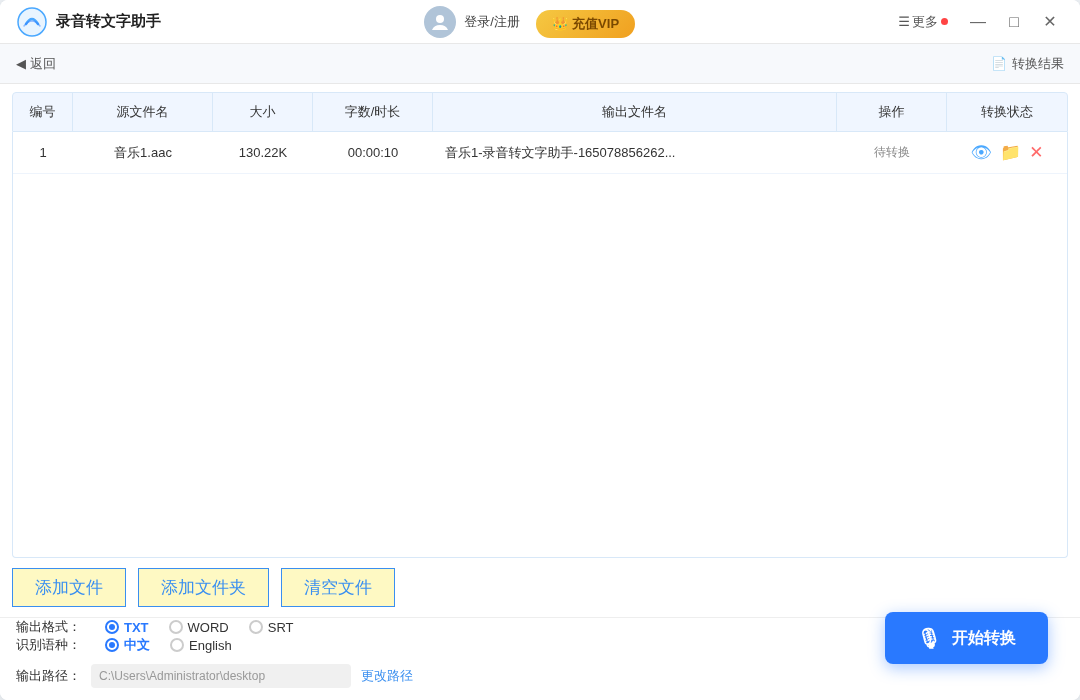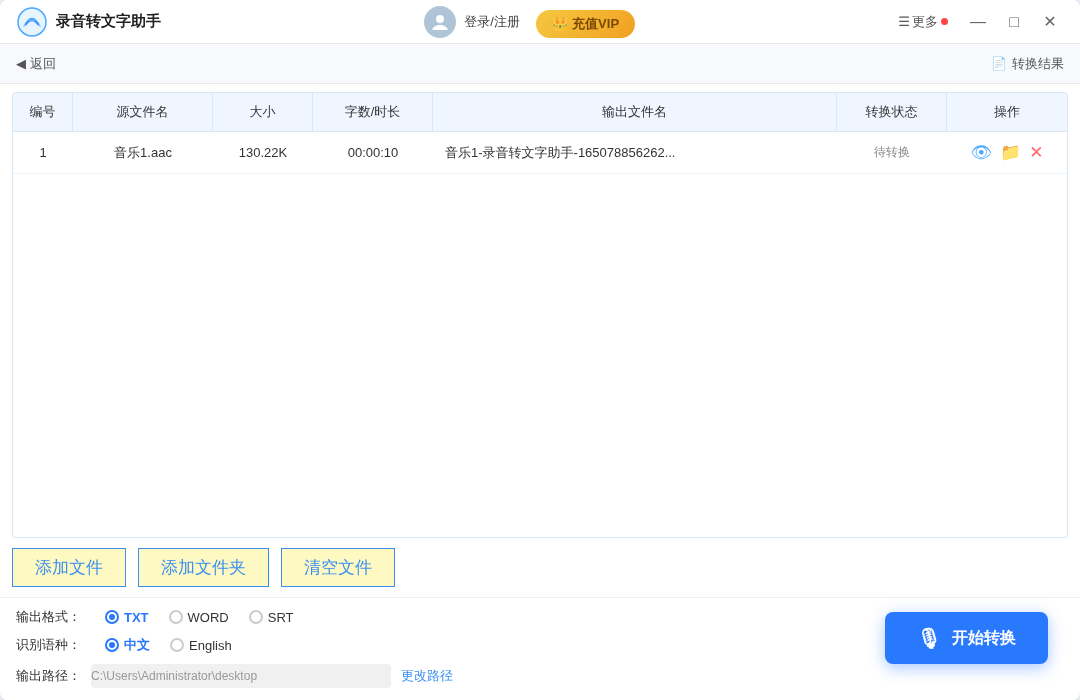--- a/index.html
+++ b/index.html
@@ -227,21 +227,20 @@
     .options-area {
       padding: 0 16px 12px 16px;
       flex-shrink: 0;
       border-top: 1px solid #eee;
       background: #fff;
     }
     .option-row {
       display: flex;
       align-items: center;
       gap: 24px;
-      margin-top: 10px;
       font-size: 13px;
       color: #333;
     }
     .option-label {
       font-size: 13px;
       color: #333;
       min-width: 60px;
     }
     .radio-group {
       display: flex;
@@ -282,24 +281,24 @@
       align-items: center;
       gap: 10px;
       margin-top: 10px;
       font-size: 13px;
       color: #333;
     }
     .path-input {
       background: #f0f0f0;
       border: none;
       border-radius: 4px;
-      padding: 5px 0;
+      padding: 5px 8px;
       font-size: 12px;
       color: #999;
-      width: 300px;
+      width: 260px;
       font-family: inherit;
     }
     .change-path-btn {
       color: #3a8ff0;
       font-size: 13px;
       cursor: pointer;
       background: none;
       border: none;
       font-family: inherit;
     }
@@ -388,22 +387,22 @@
     </div>
   </div>
 
   <div class="table-area">
     <div class="table-header">
       <div class="th">编号</div>
       <div class="th">源文件名</div>
       <div class="th">大小</div>
       <div class="th">字数/时长</div>
       <div class="th">输出文件名</div>
+      <div class="th">操作</div>
       <div class="th">转换状态</div>
-      <div class="th">操作</div>
     </div>
     <div class="table-body">
       <div class="table-row">
         <div class="td">1</div>
         <div class="td">音乐1.aac</div>
         <div class="td">130.22K</div>
         <div class="td">00:00:10</div>
         <div class="td" style="text-align:left; padding-left:12px;">音乐1-录音转文字助手-165078856262...</div>
         <div class="td">
           <span class="status-pending">待转换</span>

